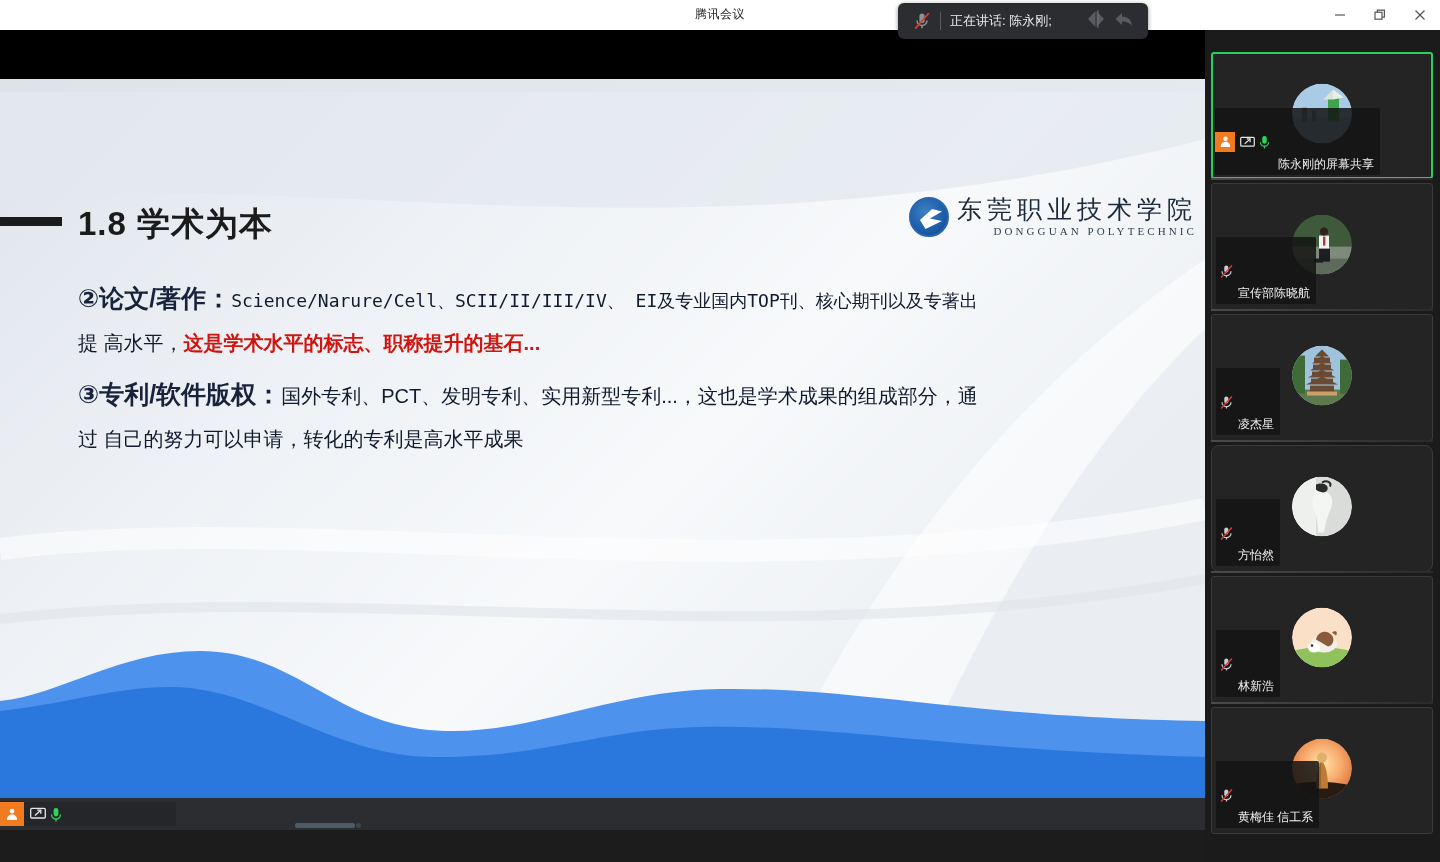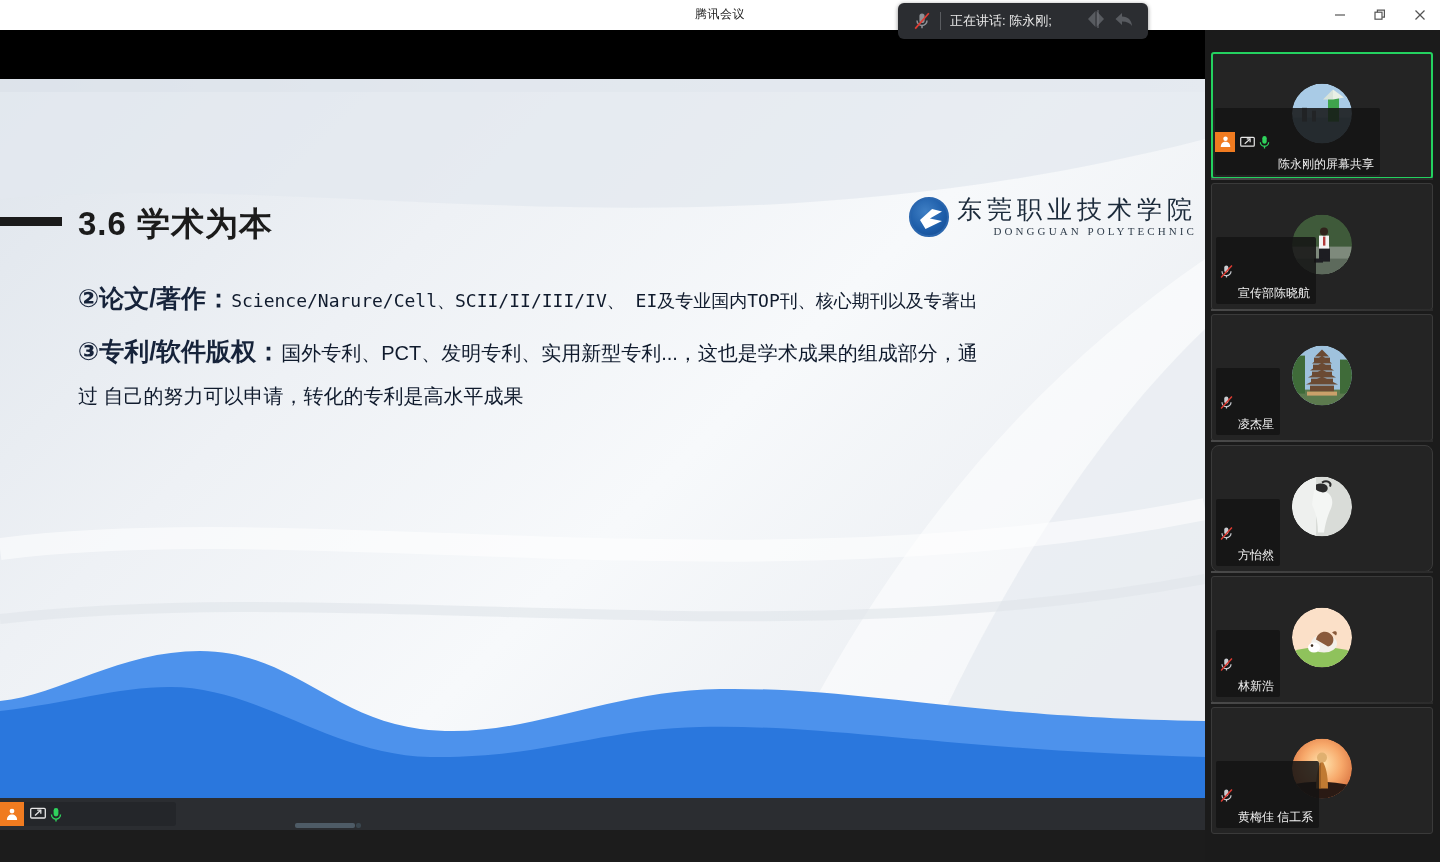--- a/index.html
+++ b/index.html
@@ -243,36 +243,39 @@
 
     <svg class="slide-swoosh" viewBox="0 0 1205 730" preserveAspectRatio="none">
       <path d="M0,120 C340,90 700,190 1205,60 L1205,0 L0,0 Z" fill="#e3e8ef" opacity=".75"></path>
       <path d="M760,730 C880,470 1030,300 1205,180 L1205,730 Z" fill="#ffffff" opacity=".55"></path>
       <path d="M900,730 C990,520 1090,360 1205,250 L1205,730 Z" fill="#e6eaf0" opacity=".7"></path>
       <path d="M0,470 C320,430 760,520 1205,430" fill="none" stroke="#ffffff" stroke-width="22" opacity=".55"></path>
       <path d="M0,540 C360,500 780,580 1205,500" fill="none" stroke="#dfe4ea" stroke-width="10" opacity=".6"></path>
     </svg>
 
     <div class="slide-titlebar-rule"></div>
-    <div class="slide-title">3.6 学术为本</div>
+    <div class="slide-title">1.8 学术为本</div>
 
     <div class="logo">
       <div class="logo-mark"></div>
       <div class="logo-text">
         <div class="logo-cn">东莞职业技术学院</div>
         <div class="logo-en">DONGGUAN  POLYTECHNIC</div>
       </div>
     </div>
 
     <div class="slide-body">
 
 
       <div class="para">
         <div class="para-line">
           <span class="lead">②论文/著作：</span><span class="mono">Science/Narure/Cell、SCII/II/III/IV、 EI及专业国内TOP刊、核心期刊以及专著出</span>
+        </div>
+        <div class="para-line">
+          <span>提 高水平，</span><span class="red">这是学术水平的标志、职称提升的基石...</span>
         </div>
       </div>
 
       <div class="para">
         <div class="para-line">
           <span class="lead">③专利/软件版权：</span><span>国外专利、PCT、发明专利、实用新型专利...，这也是学术成果的组成部分，通</span>
         </div>
         <div class="para-line">过 自己的努力可以申请，转化的专利是高水平成果</div>
       </div>
 

